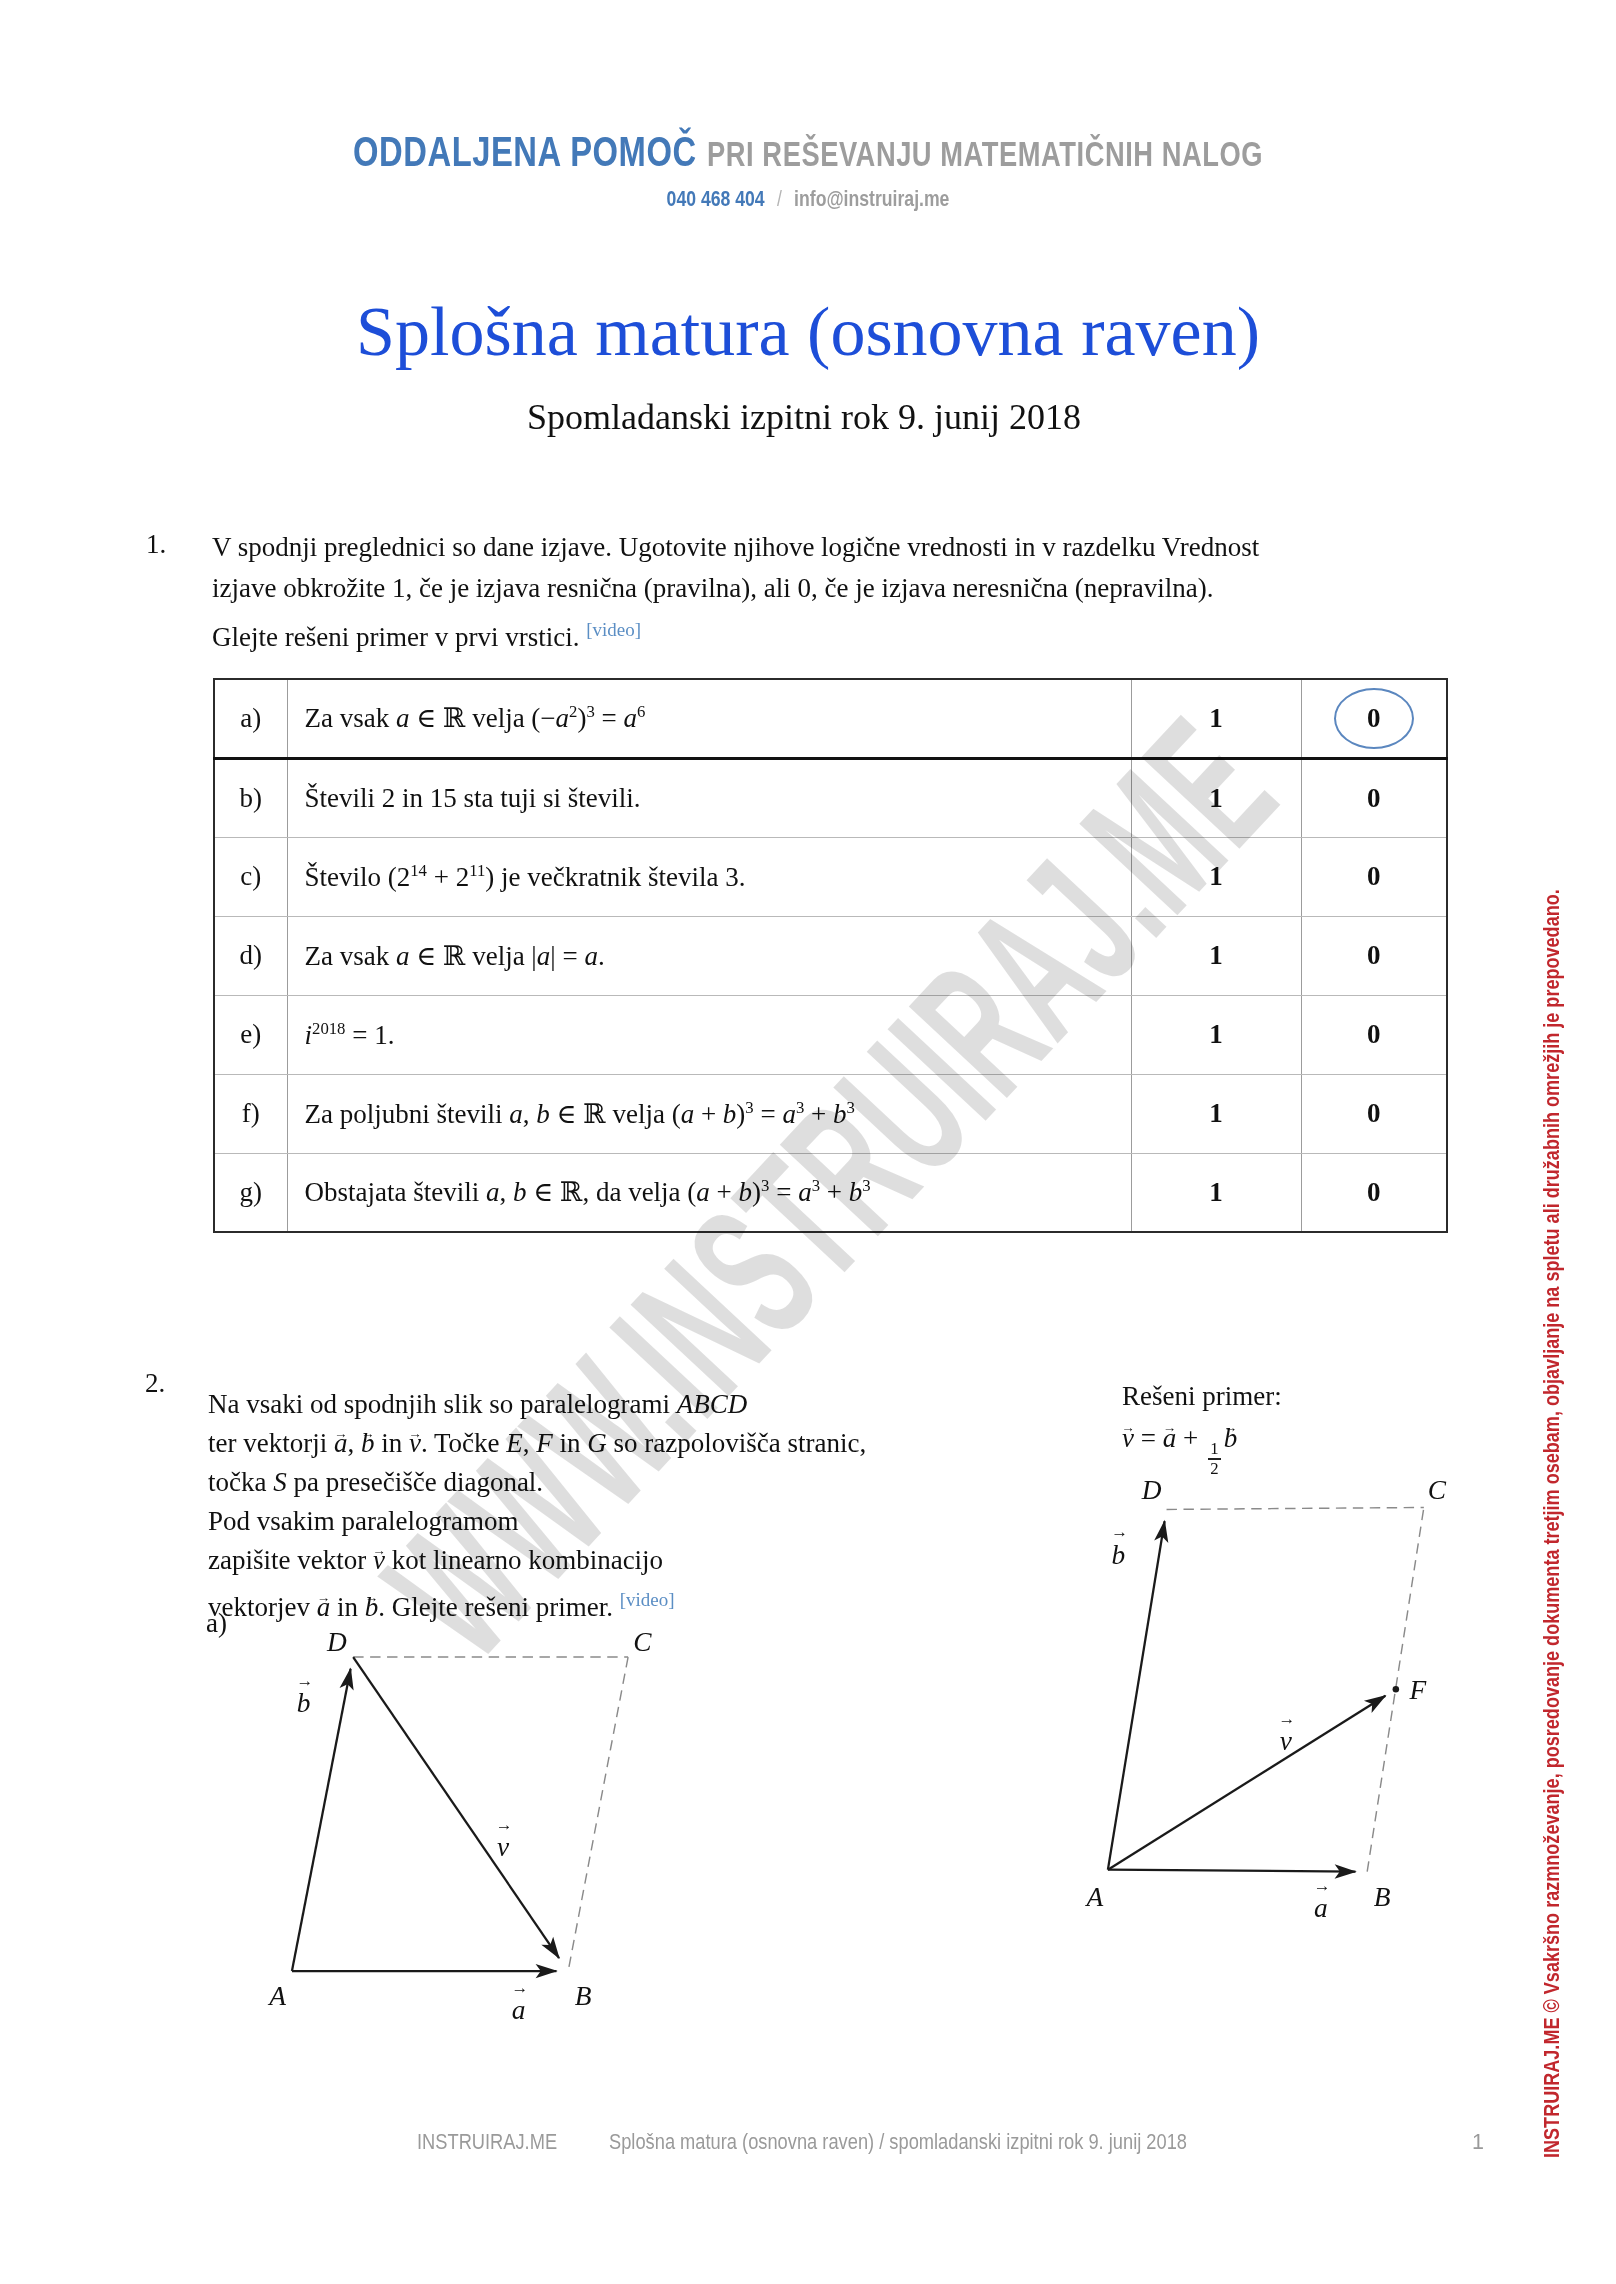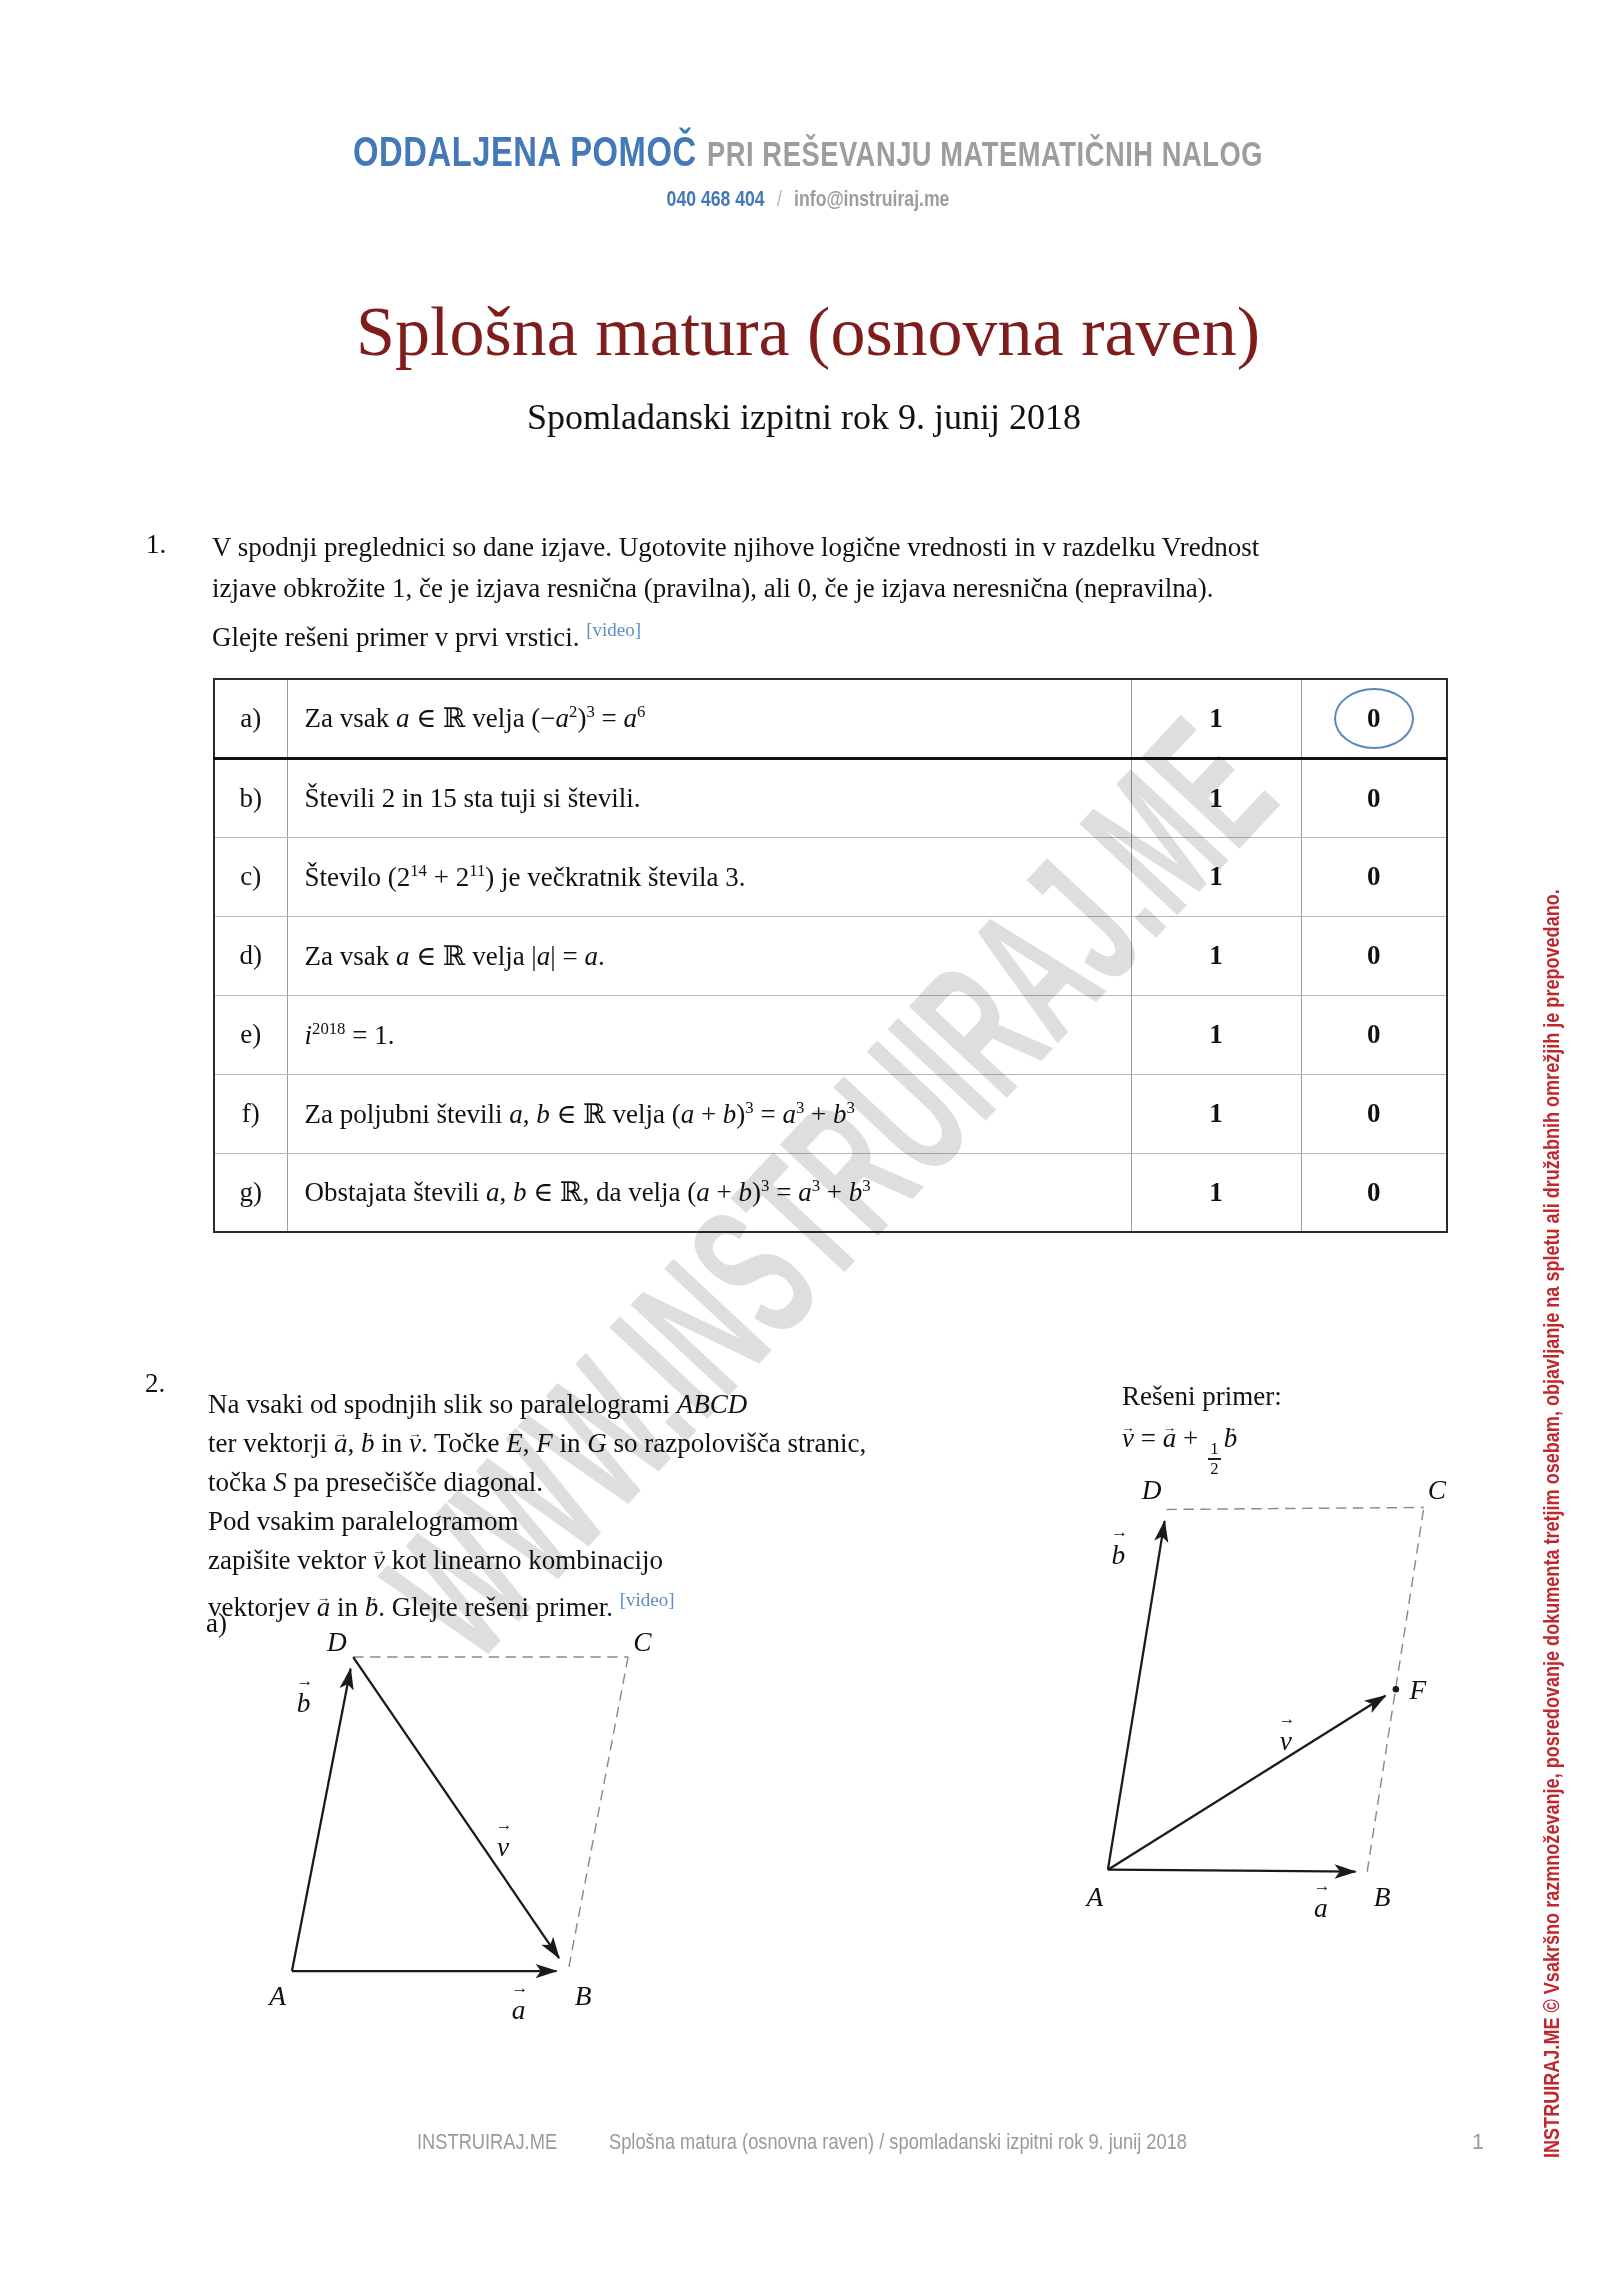--- a/index.html
+++ b/index.html
@@ -14,21 +14,21 @@
   .brand{font-size:42px;color:#4379b8;letter-spacing:0.7px;}
   .tagline{font-size:35px;color:#9d9d9d;letter-spacing:0.7px;}
   .hdr-line2{left:0;top:187px;width:1616px;text-align:center;white-space:nowrap;
              transform:scaleX(0.82);transform-origin:center;
              font-family:"Liberation Sans","DejaVu Sans",sans-serif;font-weight:bold;font-size:21.5px;}
   .phone{color:#4379b8;}
   .slash{color:#b5b5b5;font-weight:normal;padding:0 9px;}
   .email{color:#9d9d9d;}
 
   
-  .title{left:0;top:292px;width:1616px;text-align:center;font-size:70px;color:#7f1d1d;}
+  .title{left:0;top:292px;width:1616px;text-align:center;font-size:70px;color:#1d4ed8;}
   .subtitle{left:0;top:396px;width:1608px;text-align:center;font-size:36px;color:#111;}
 
   
   .qnum{font-size:27px;color:#111;}
   .qtext{font-size:27px;line-height:41px;color:#111;}
   .q2text{line-height:39px;}
   .vlink{font-size:19px;margin-top:26px;}
   .vlink a{color:#5b8ec4;text-decoration:none;cursor:pointer;}
   sup{font-size:0.62em;}
   i{font-family:"Liberation Serif","DejaVu Serif",serif;}

